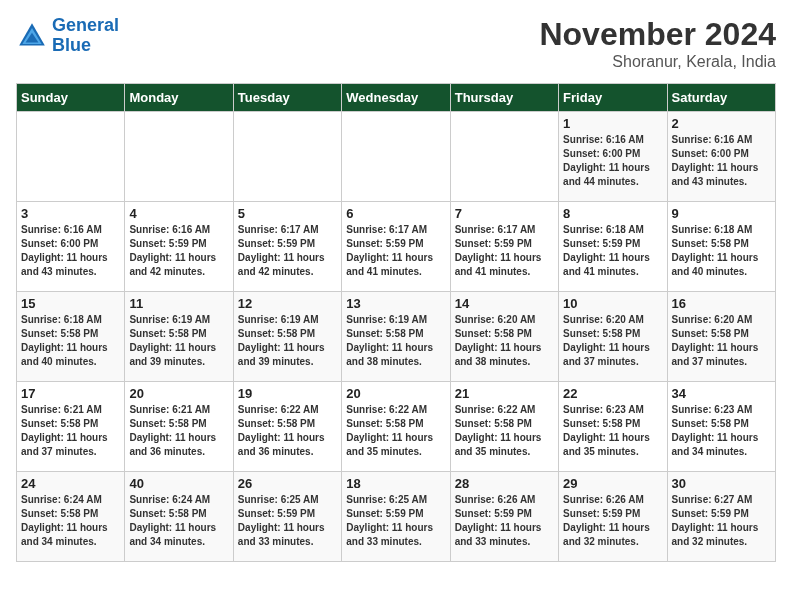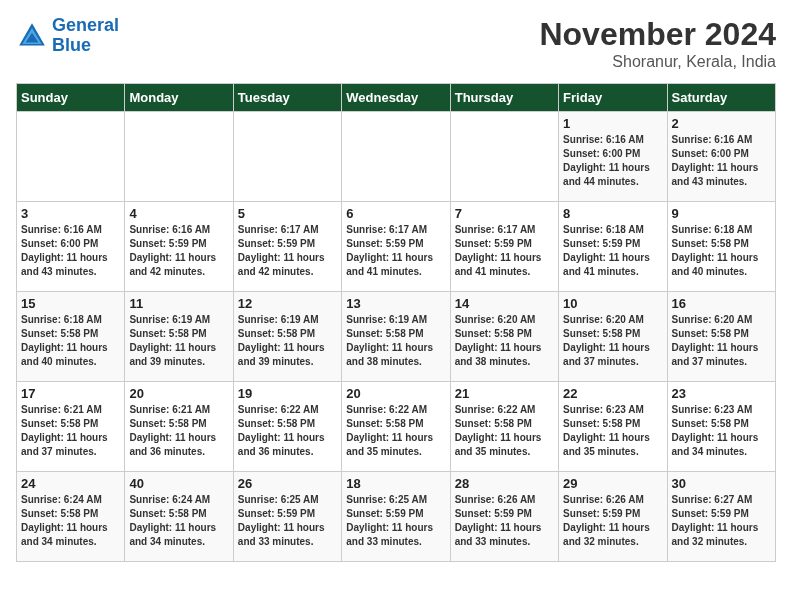--- a/index.html
+++ b/index.html
@@ -281,21 +281,21 @@
 and 35 minutes.</div>
         </td>
         <td>
           <div class="day-num">22</div>
           <div class="day-info" style="white-space: pre-line;">Sunrise: 6:23 AM
 Sunset: 5:58 PM
 Daylight: 11 hours
 and 35 minutes.</div>
         </td>
         <td>
-          <div class="day-num">23</div>
+          <div class="day-num">34</div>
           <div class="day-info" style="white-space: pre-line;">Sunrise: 6:23 AM
 Sunset: 5:58 PM
 Daylight: 11 hours
 and 34 minutes.</div>
         </td>
       </tr>
       <tr>
         <td>
           <div class="day-num">24</div>
           <div class="day-info" style="white-space: pre-line;">Sunrise: 6:24 AM

